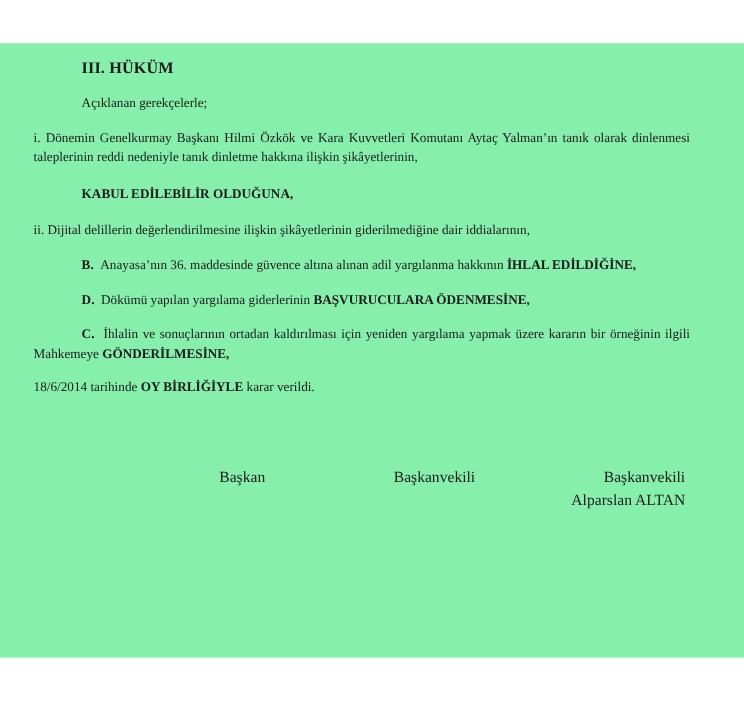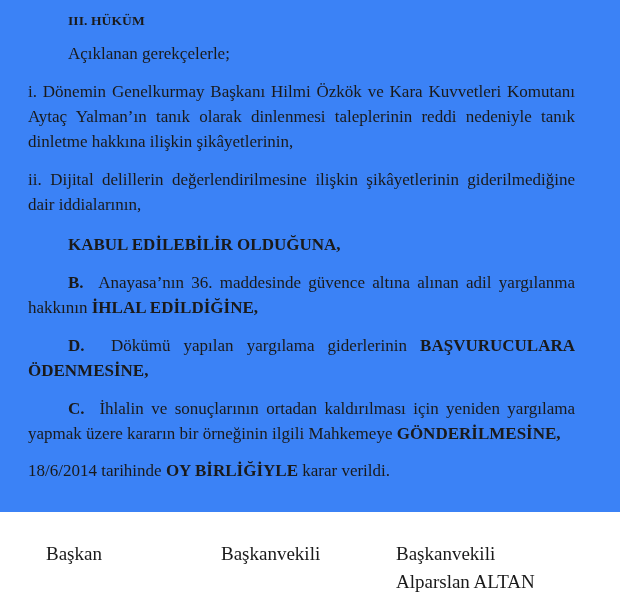--- a/index.html
+++ b/index.html
@@ -15,31 +15,32 @@
     font-family: "Liberation Serif", "DejaVu Serif", serif;
     color: #1a1a1a;
     -webkit-font-smoothing: antialiased;
   }
   .page {
     position: relative;
     width: 620px;
     height: 512px;
     box-sizing: border-box;
     padding: 8px 45px 0 28px;
-    background: #3b82f6;
+    background: #86efac;
+    margin-top: 36px;
   }
   .heading {
     font-size: 13.5px;
     font-weight: bold;
     margin: 5px 0 0 0;
     padding-left: 40px;
     letter-spacing: .1px;
   }
   p.para {
-    font-size: 17px;
+    font-size: 11px;
     line-height: 1.47;
     margin: 13px 0 0 0;
     text-align: justify;
     text-justify: inter-word;
     hyphens: none;
   }
   p.ind {
     text-indent: 40px;
   }
   p.noind {
@@ -62,44 +63,44 @@
 
   .signatures {
     display: flex;
     width: 100%;
     margin-top: 56px;
     padding: 0 4px 0 18px;
     box-sizing: border-box;
   }
   .sig-col {
     flex: 1 1 0;
-    text-align: left;
-    font-size: 19px;
+    text-align: right;
+    font-size: 13px;
     line-height: 1.5;
   }
   .sig-role { display: block; }
   .sig-name { display: block; }
 </style>
 </head>
 <body>
 
 <div class="page">
 
   <h1 class="heading">III. HÜKÜM</h1>
 
   <p class="para ind gap-lg"><span>Açıklanan gerekçelerle;</span></p>
 
 
 
 
   <p class="para noind gap-lg"><span>i. Dönemin Genelkurmay Başkanı Hilmi Özkök ve Kara Kuvvetleri Komutanı Aytaç Yalman’ın tanık olarak dinlenmesi taleplerinin reddi nedeniyle tanık dinletme hakkına ilişkin şikâyetlerinin,</span></p>
 
+  <p class="para blockline"><span>KABUL EDİLEBİLİR OLDUĞUNA,</span></p>
+
   <p class="para noind gap-lg"><span>ii. Dijital delillerin değerlendirilmesine ilişkin şikâyetlerinin giderilmediğine dair iddialarının,</span></p>
-
-  <p class="para blockline"><span>KABUL EDİLEBİLİR OLDUĞUNA,</span></p>
 
   <p class="para ind gap-lg"><span class="lbl">B.</span>&nbsp;&nbsp;<span>Anayasa’nın 36. maddesinde güvence altına alınan adil yargılanma hakkının</span> <span class="b">İHLAL EDİLDİĞİNE,</span></p>
 
   <p class="para ind gap-lg"><span class="lbl">D.</span>&nbsp;&nbsp;<span>Dökümü yapılan yargılama giderlerinin</span> <span class="b">BAŞVURUCULARA ÖDENMESİNE,</span></p>
 
   <p class="para ind gap-lg"><span class="lbl">C.</span>&nbsp;&nbsp;<span>İhlalin ve sonuçlarının ortadan kaldırılması için yeniden yargılama yapmak üzere kararın bir örneğinin ilgili Mahkemeye</span> <span class="b">GÖNDERİLMESİNE,</span></p>
 
   <p class="para noind tight"><span>18/6/2014 tarihinde</span> <span class="b">OY BİRLİĞİYLE</span> <span>karar verildi.</span></p>
 
   <div class="signatures">

